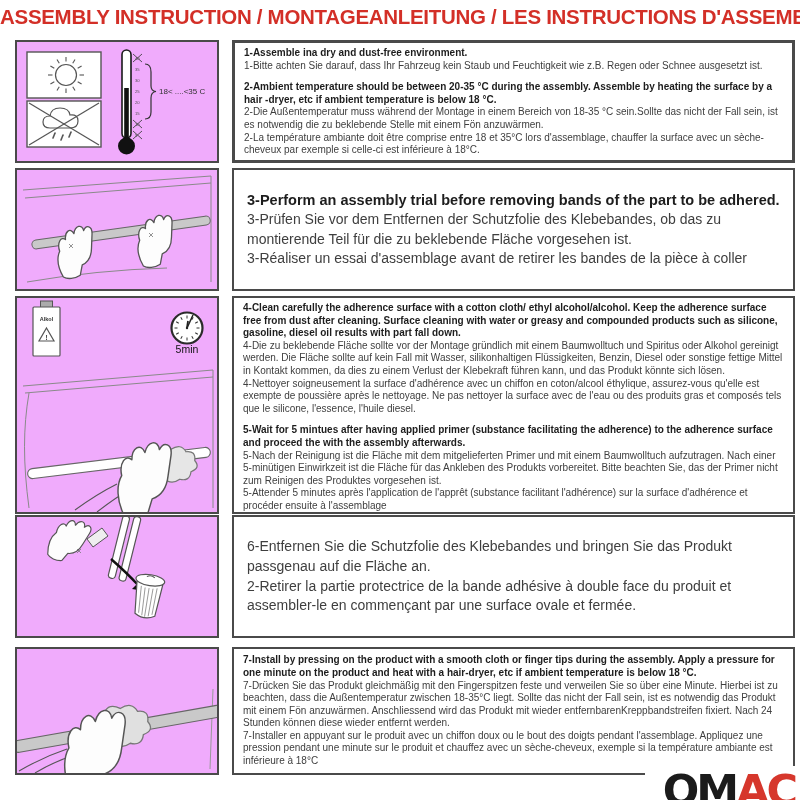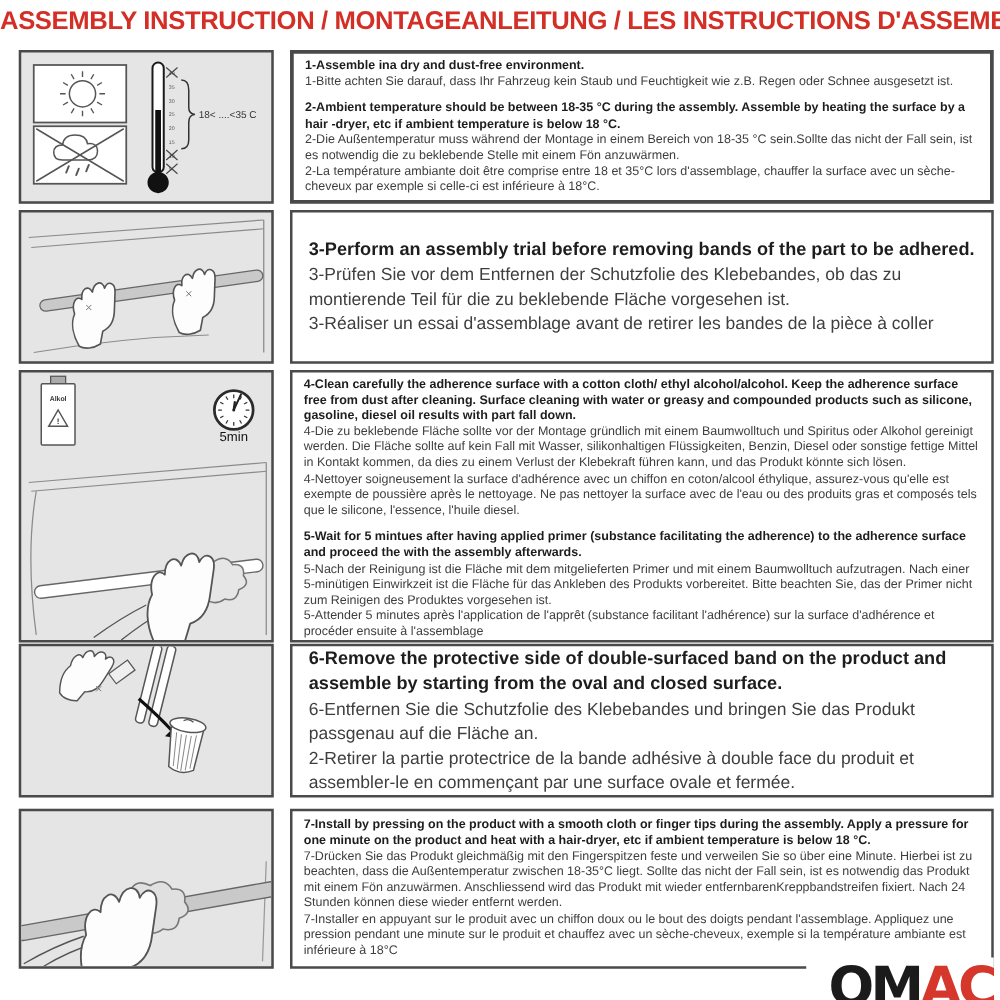--- a/index.html
+++ b/index.html
@@ -7,21 +7,21 @@
         font-family:"Liberation Sans",sans-serif;}
   .title{position:absolute;top:5px;left:0;width:800px;text-align:center;font-weight:bold;
          font-size:20.5px;letter-spacing:-0.3px;color:#d32f27;white-space:nowrap;}
   .row{position:absolute;left:0;width:800px;}
   .row1{top:40px;height:123px;}
   .row2{top:168px;height:123px;}
   .row3{top:296px;height:218px;}
   .row4{top:515px;height:123px;}
   .row5{top:647px;height:128px;}
   .ibox{position:absolute;left:15px;top:0;bottom:0;width:204px;border:2px solid #4a4a4a;
-        background:#e5e5e5;box-sizing:border-box;overflow:hidden;}
+        background:#f0abfc;box-sizing:border-box;overflow:hidden;}
   .tbox{position:absolute;left:232px;top:0;bottom:0;width:563px;border:2px solid #4a4a4a;
         background:#fff;box-sizing:border-box;overflow:hidden;padding:4px 9px;}
   .row1 .tbox{border-width:3px;}
   .sm{font-size:10px;line-height:1.26;color:#3e3e3e;}
   .sm .en{font-weight:bold;color:#1d1d1d;}
   .lg{font-size:14px;line-height:1.4;color:#3e3e3e;display:flex;flex-direction:column;
       justify-content:center;padding:8px 13px;}
   .lg .en{font-weight:bold;color:#1d1d1d;font-size:14.5px;}
   .vcenter{display:flex;flex-direction:column;justify-content:center;}
   .gap{height:9px;}
@@ -111,21 +111,21 @@
         </g>
       </svg>
     </div>
     <div class="tbox sm">
       <div>
         <div class="en">1-Assemble ina dry and dust-free environment.</div>
         <div>1-Bitte achten Sie darauf, dass Ihr Fahrzeug kein Staub und Feuchtigkeit wie z.B. Regen oder Schnee ausgesetzt ist.</div>
       </div>
       <div class="gap"></div>
       <div>
-        <div class="en">2-Ambient temperature should be between 18-35 °C  during the assembly. Assemble by heating the surface by a hair -dryer, etc if ambient temperature is below 18 °C.</div>
+        <div class="en">2-Ambient temperature should be between 20-35 °C  during the assembly. Assemble by heating the surface by a hair -dryer, etc if ambient temperature is below 18 °C.</div>
         <div>2-Die Außentemperatur muss während der Montage in einem Bereich von 18-35 °C  sein.Sollte das nicht der Fall sein, ist es notwendig die zu beklebende Stelle mit einem Fön anzuwärmen.</div>
         <div>2-La température ambiante doit être comprise entre 18 et 35°C lors d'assemblage, chauffer la surface avec un sèche-cheveux par exemple si celle-ci est inférieure à 18°C.</div>
       </div>
     </div>
   </div>
 
   <div class="row row2">
     <div class="ibox">
       <svg viewBox="0 0 200 119">
         <g stroke="#8a8a8a" stroke-width="1" fill="none">
@@ -239,21 +239,20 @@
             <line x1="135" y1="71" x2="134.5" y2="99"></line>
             <line x1="139" y1="70" x2="138" y2="97"></line>
           </g>
           <ellipse cx="131" cy="63" rx="14.5" ry="5.5" fill="#fff" stroke="#555" stroke-width="1.2"></ellipse>
           <path d="M127,60 Q131,57 135,60" fill="none" stroke="#555" stroke-width="1"></path>
         </g>
       </svg>
     </div>
     <div class="tbox lg">
       <div>
-        <div class="en">6-Remove the protective side of double-surfaced band on the product and assemble by starting from the oval and closed surface.</div>
         <div>6-Entfernen Sie die Schutzfolie des Klebebandes und bringen Sie das Produkt passgenau auf die Fläche an.</div>
         <div>2-Retirer la partie protectrice de la bande adhésive à double face du produit et assembler-le en commençant par une surface ovale et fermée.</div>
       </div>
     </div>
   </div>
 
   <div class="row row5">
     <div class="ibox">
       <svg viewBox="0 0 200 124">
         <path d="M196,40 L193,120" stroke="#999" stroke-width="1" fill="none"></path>

